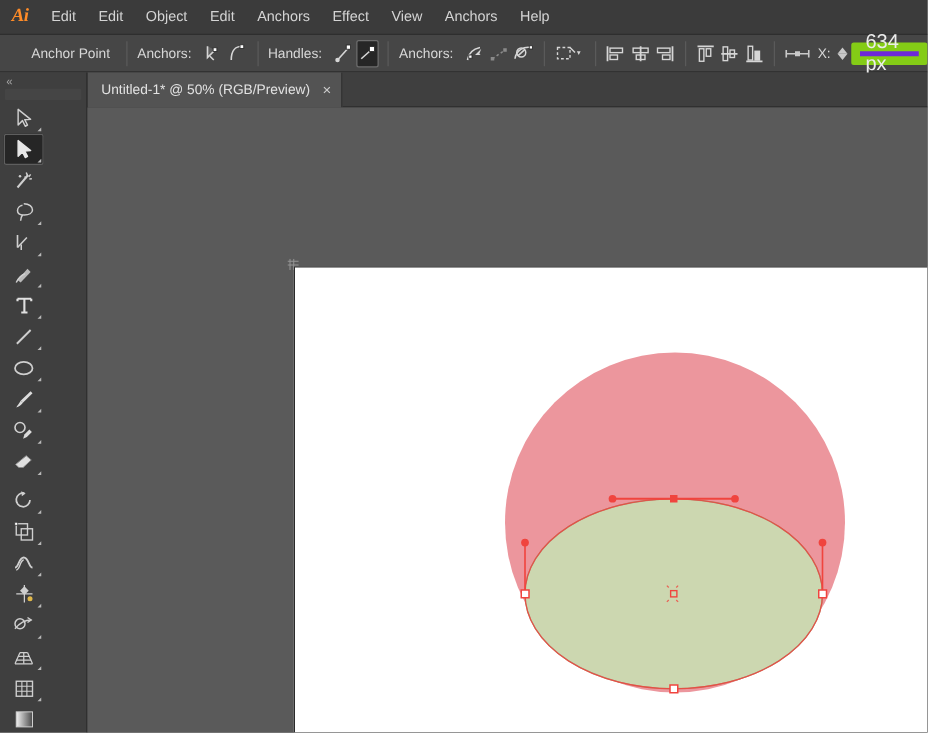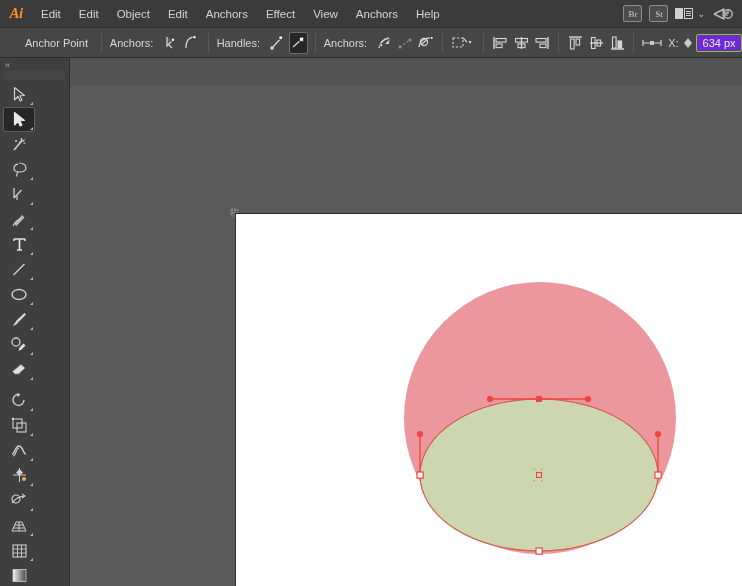--- a/index.html
+++ b/index.html
@@ -68,23 +68,23 @@
   .cb-label { font-size: 11px; color: #d7d7d7; margin: 0 7px 0 2px; white-space: nowrap; }
   .cb-btn {
     width: 22px; height: 22px; margin: 0 1px;
     display: flex; align-items: center; justify-content: center;
     border-radius: 2px;
   }
   .cb-btn.on { background: #262626; border: 1px solid #6d6d6d; }
   .cb-sep { width: 1px; height: 20px; background: #5a5a5a; margin: 0 6px; }
   .cb-field {
     height: 18px; min-width: 46px;
-    background: #6d28d9; border: 1px solid #84cc16; border-radius: 2px;
+    background: #6d28d9; border: 7px solid #84cc16; border-radius: 2px;
     display: flex; align-items: center; justify-content: center;
-    font-size: 11px; color: #ececec; padding: 0 4px;
+    font-size: 16px; color: #ececec; padding: 0 4px;
   }
   .stepper { display: flex; flex-direction: column; width: 11px; margin-right: 3px; }
   .stepper div { width: 0; height: 0; margin: 0 auto; }
   .st-up { border-left: 4px solid transparent; border-right: 4px solid transparent; border-bottom: 5px solid #c8c8c8; }
   .st-dn { border-left: 4px solid transparent; border-right: 4px solid transparent; border-top: 5px solid #c8c8c8; margin-top: 2px; }
   .x-lab { font-size: 11px; color: #d7d7d7; margin: 0 5px 0 2px; }
 
   
   .tabbar {
     position: absolute; top: 58px; left: 70px;
@@ -160,43 +160,20 @@
     <div class="menu-item">Edit</div>
     <div class="menu-item">Edit</div>
     <div class="menu-item">Object</div>
     <div class="menu-item">Edit</div>
     <div class="menu-item">Anchors</div>
     <div class="menu-item">Effect</div>
     <div class="menu-item">View</div>
     <div class="menu-item">Anchors</div>
     <div class="menu-item">Help</div>
 
-    <div class="menubar-right">
-      <div class="sqbtn">Br</div>
-      <div class="sqbtn">St</div>
-      <div class="ws-switch">
-        <span class="ws-icon">
-          <i></i>
-            <i class="sp">
-              <b></b>
-              <b></b>
-              <b></b>
-            </i>
-        </span>
-        <span class="chev">⌄</span>
-      </div>
-      <span class="search-glyph">
-        <svg width="22" height="18" viewBox="0 0 22 18">
-          <path d="M2 9 L12 4 L11 8 L15.5 8" stroke="#cfcfcf" stroke-width="1.4" fill="none" stroke-linejoin="round"></path>
-          <path d="M2 9 L12 14 L11 10 L15.5 10" stroke="#cfcfcf" stroke-width="1.4" fill="none" stroke-linejoin="round"></path>
-          <circle cx="16" cy="9" r="4.2" stroke="#cfcfcf" stroke-width="1.4" fill="none"></circle>
-          <path d="M16 5.6 L16 9" stroke="#cfcfcf" stroke-width="1.4"></path>
-        </svg>
-      </span>
-    </div>
   </div>
 
   <div class="controlbar">
     <span class="cb-label">Anchor Point</span>
     <div class="cb-sep"></div>
     <span class="cb-label">Anchors:</span>
 
     <div class="cb-btn">
       <svg width="16" height="16" viewBox="0 0 16 16">
         <path d="M4 2 L4 11 L10 5" stroke="#d6d6d6" stroke-width="1.3" fill="none"></path>
@@ -327,20 +304,26 @@
     <span class="x-lab">X:</span>
 
     <div class="stepper">
       <div class="st-up"></div>
       <div class="st-dn"></div>
     </div>
 
     <div class="cb-field">634 px</div>
   </div>
 
+  <div class="tabbar">
+    <div class="doc-tab">
+      <span class="doc-tab-title">Untitled-1* @ 50% (RGB/Preview)</span>
+      <span class="tab-close">×</span>
+    </div>
+  </div>
 
   <div class="toolpanel">
     <div class="tp-grip">«</div>
     <div class="tp-handle"></div>
 
     <div class="tools">
 
       <div class="tool">
         <svg width="15" height="17" viewBox="0 0 15 17">
             <path d="M2.5 1.5 L2.5 14 L6 10.5 L8.2 15 L10 14 L7.8 9.8 L12.5 9.5 Z" fill="none" stroke="#cfcfcf" stroke-width="1.15" stroke-linejoin="round"></path>

